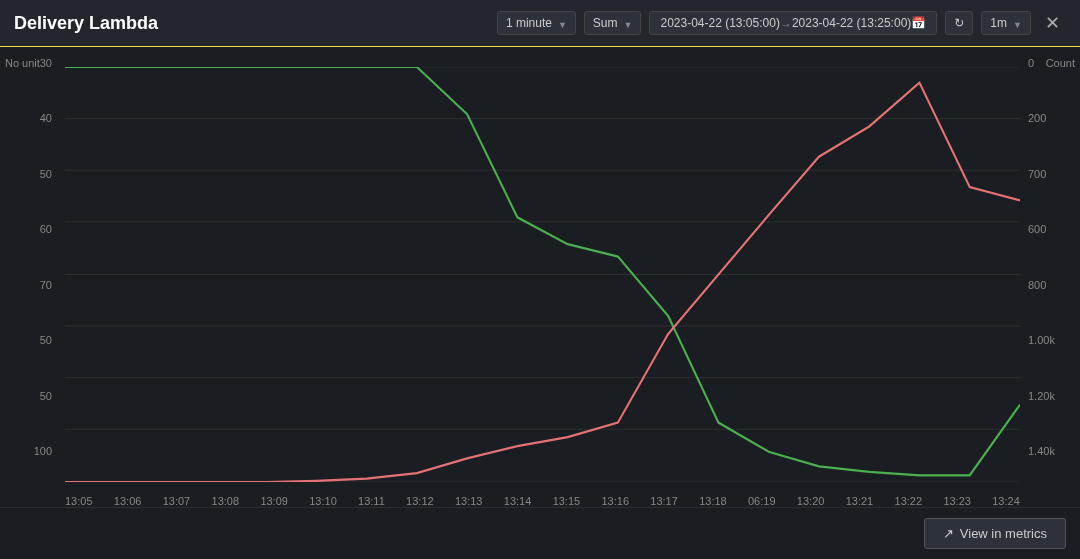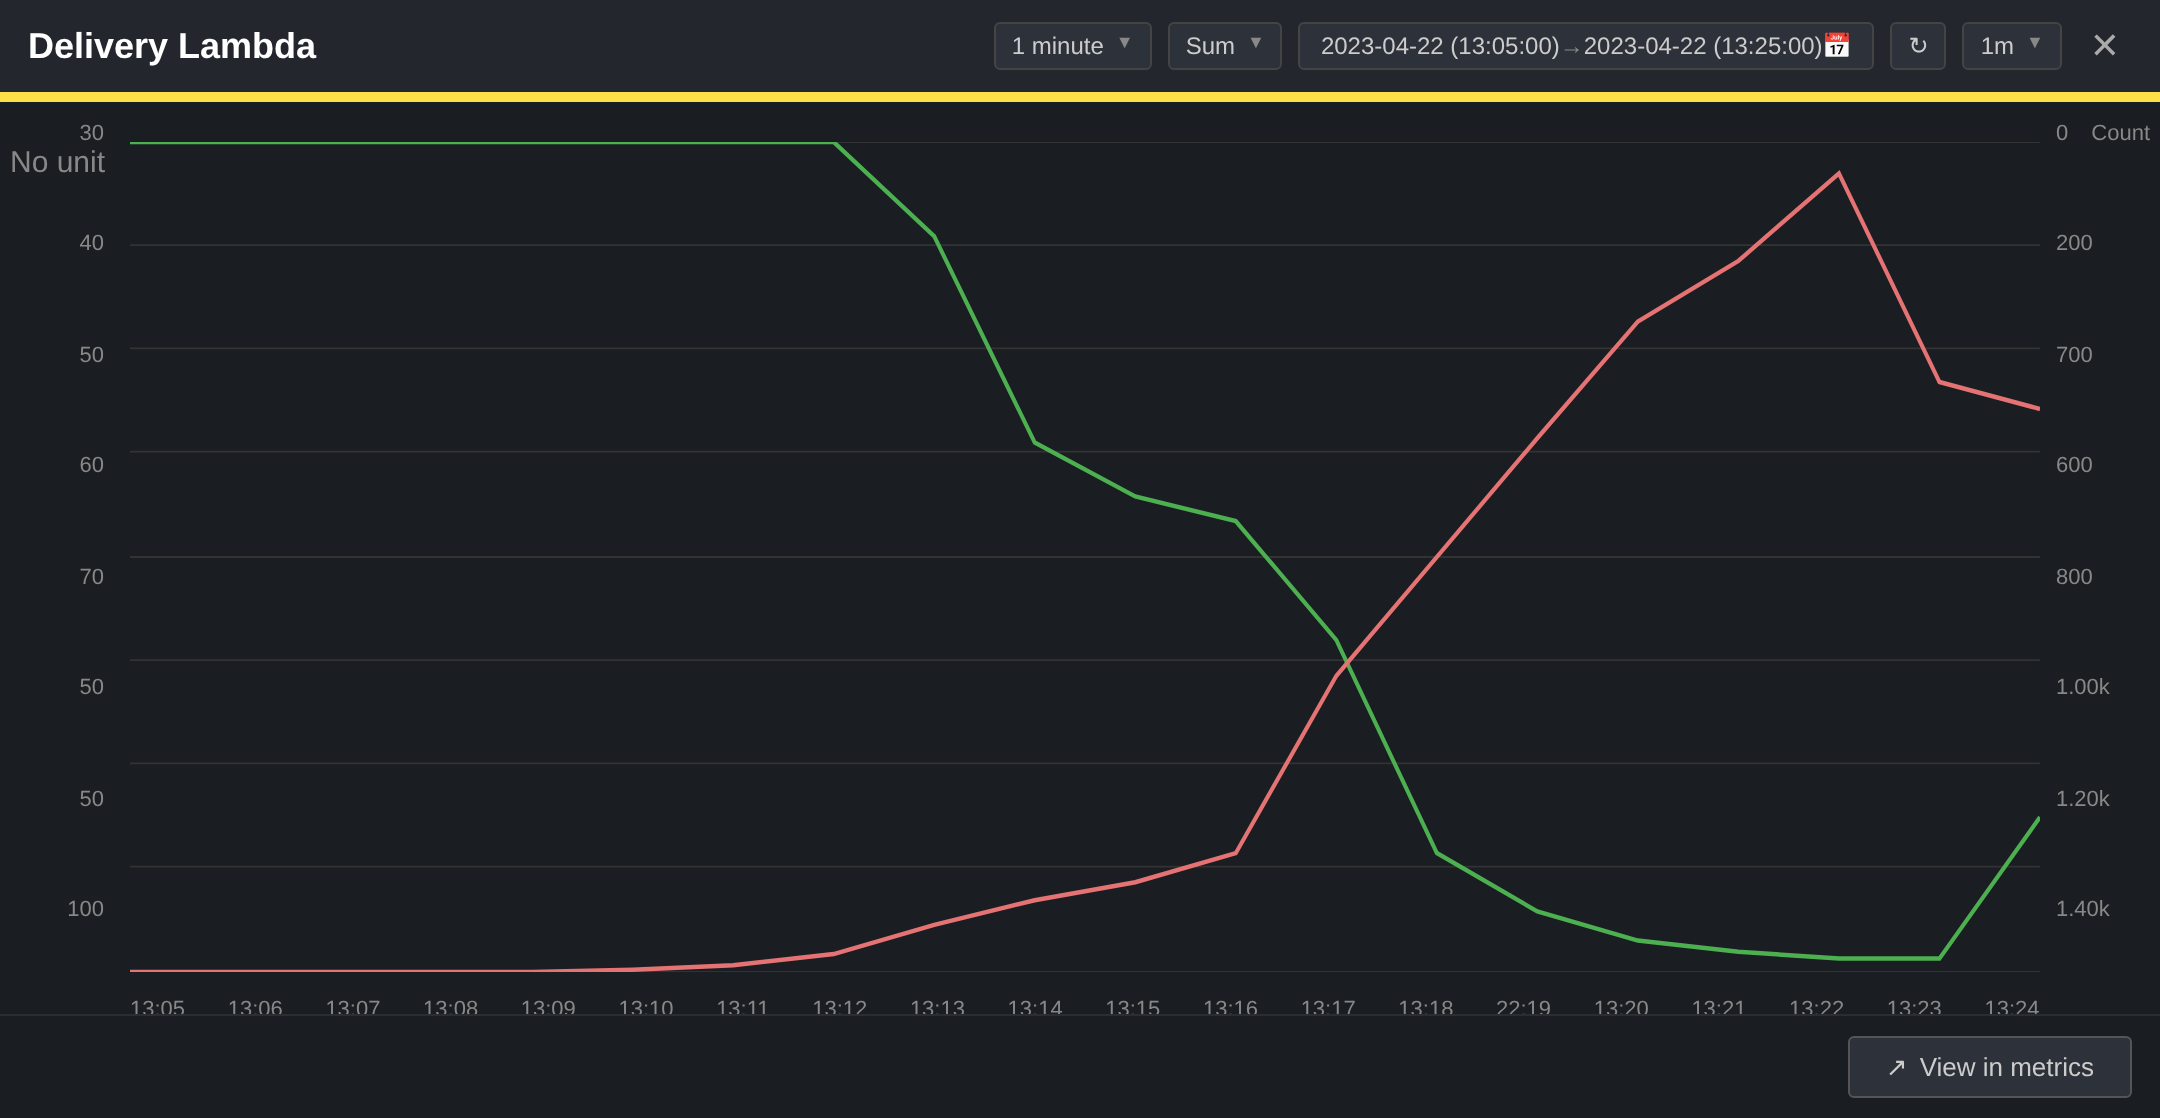--- a/index.html
+++ b/index.html
@@ -10,42 +10,42 @@
       font-size: 12px;
       width: 1080px;
       height: 559px;
       overflow: hidden;
     }
     .header {
       display: flex;
       align-items: center;
       padding: 10px 14px;
       background: #23272d;
-      border-bottom: 5px solid #fde047;
+      border-bottom: 1px solid #fde047;
       gap: 10px;
     }
     .title {
       font-size: 18px;
       font-weight: bold;
       color: #fff;
       flex: 1;
     }
     .header-controls {
       display: flex;
       align-items: center;
       gap: 8px;
     }
     .dropdown {
       background: #2d3139;
       border: 1px solid #444;
       color: #ccc;
       padding: 4px 8px;
       border-radius: 3px;
       display: flex;
-      align-items: flex-start;
+      align-items: flex-end;
       gap: 6px;
       cursor: pointer;
       font-size: 12px;
     }
     .dropdown .arrow {
       font-size: 9px;
       color: #888;
     }
     .date-range {
       background: #2d3139;
@@ -94,23 +94,23 @@
       display: flex;
       flex-direction: column-reverse;
       justify-content: space-between;
       align-items: flex-end;
       padding-right: 8px;
       color: #888;
       font-size: 11px;
     }
     .y-axis-left-label {
       position: absolute;
-      top: 22px;
+      top: 10px;
       left: 5px;
-      font-size: 15px;
+      font-size: 11px;
       color: #888;
       white-space: nowrap;
     }
     .y-axis-right {
       position: absolute;
       right: 0;
       top: 10px;
       bottom: 80px;
       width: 60px;
       display: flex;
@@ -328,21 +328,21 @@
     <span>13:09</span>
     <span>13:10</span>
     <span>13:11</span>
     <span>13:12</span>
     <span>13:13</span>
     <span>13:14</span>
     <span>13:15</span>
     <span>13:16</span>
     <span>13:17</span>
     <span>13:18</span>
-    <span>22:19</span>
+    <span>06:19</span>
     <span>13:20</span>
     <span>13:21</span>
     <span>13:22</span>
     <span>13:23</span>
     <span>13:24</span>
   </div>
 
   <div class="legend">
     <div class="legend-item">
       <div class="legend-dot" style="background:#4caf50;"></div>

